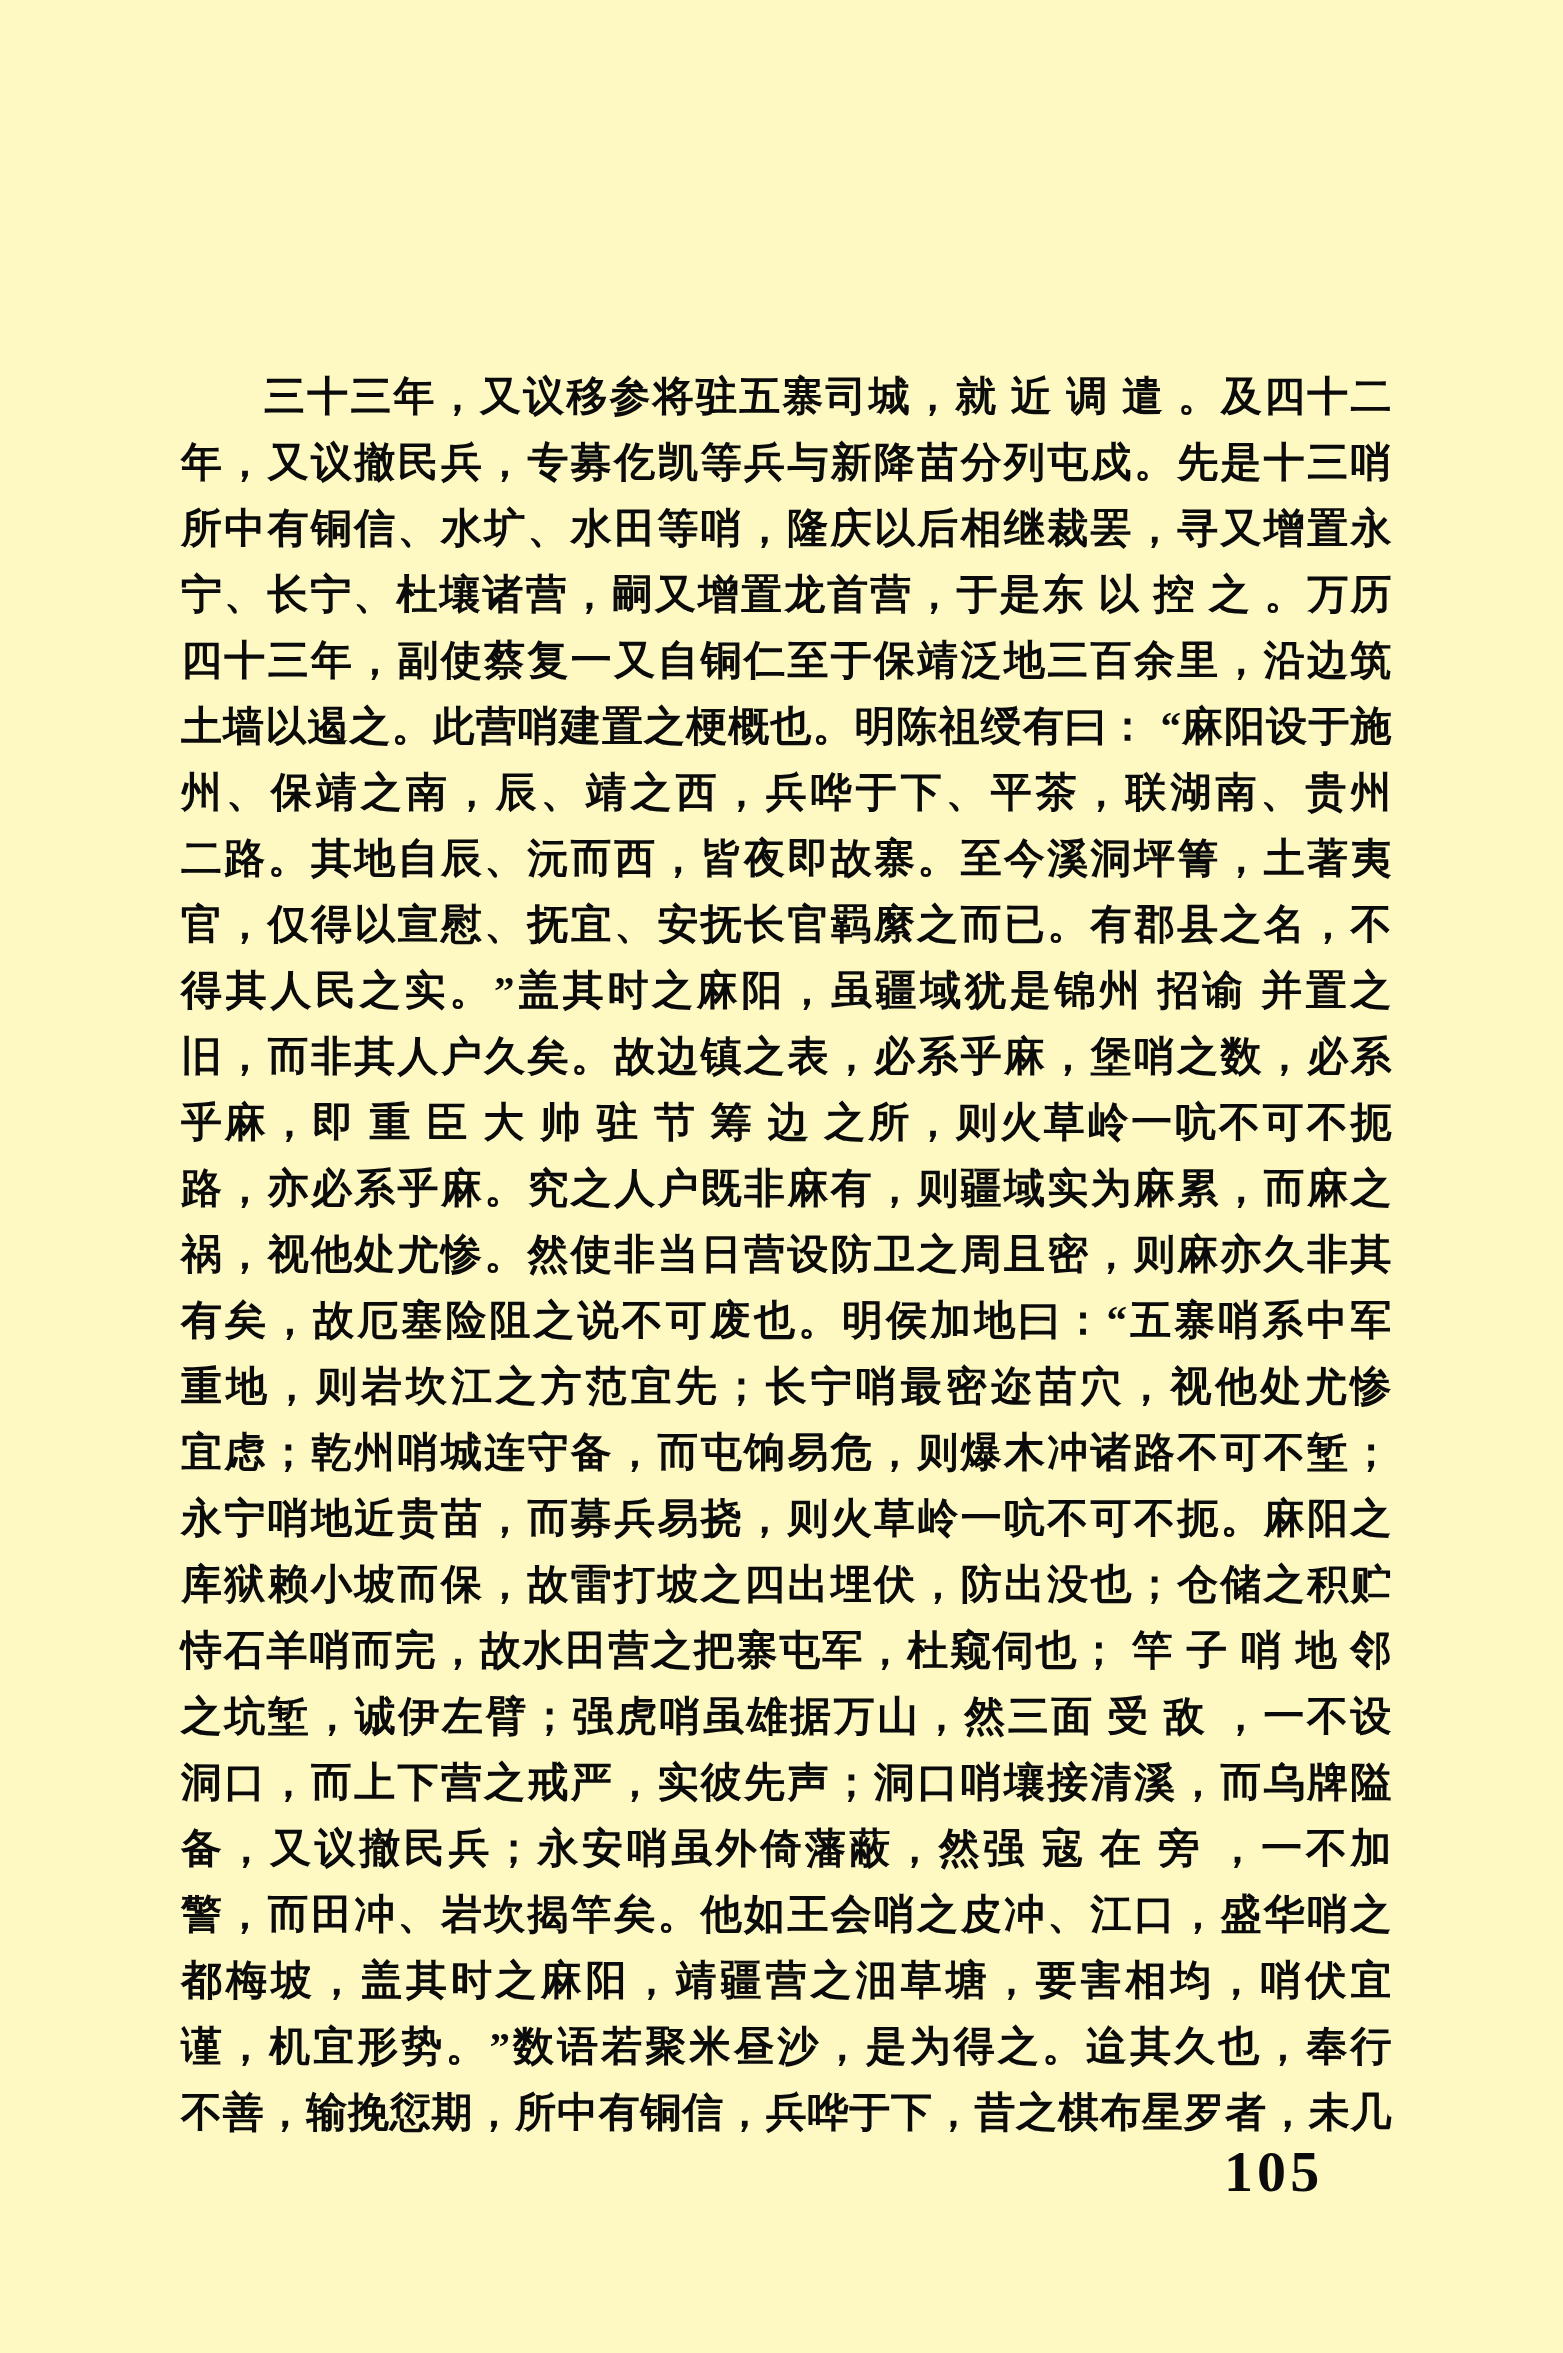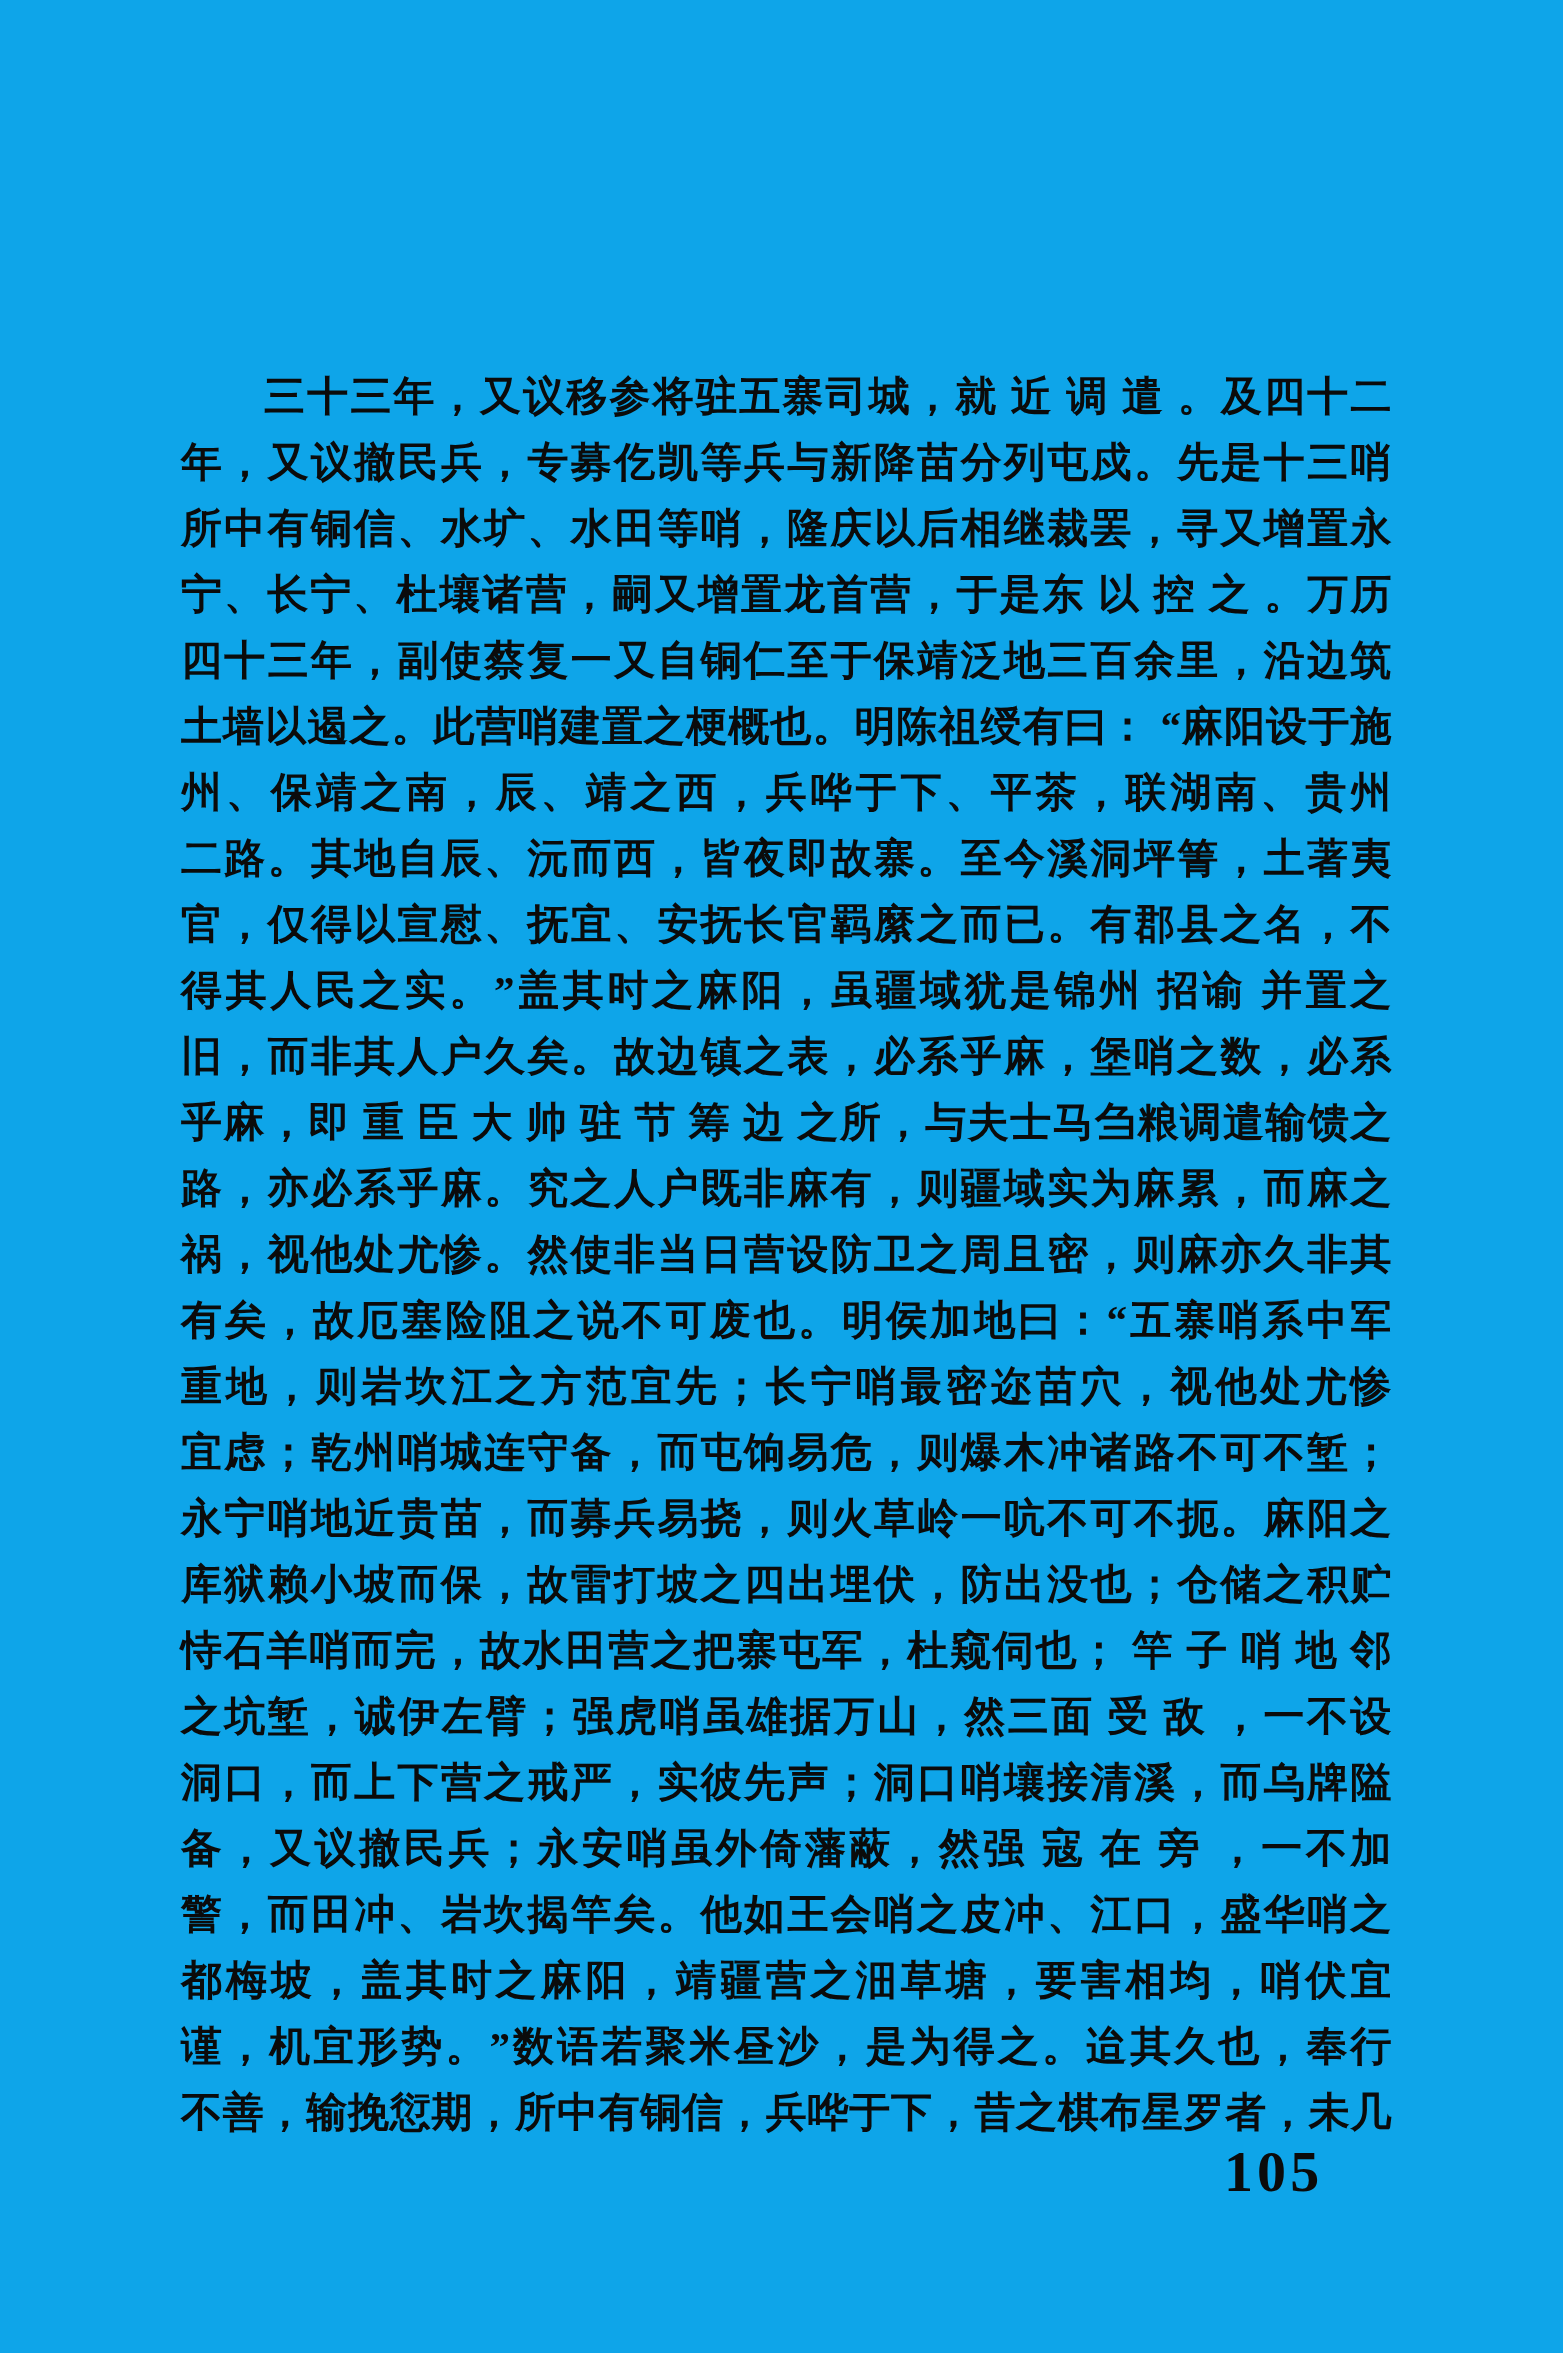--- a/index.html
+++ b/index.html
@@ -9,21 +9,21 @@
   body {
     width: 1564px;
     height: 2354px;
     position: relative;
     background: #f7f7f5;
     font-family: "Liberation Serif", serif;
   }
   .page {
     position: absolute;
     inset: 0;
-    background: #0ea5e9;
+    background: #fef9c3;
   }
   .text-block {
     position: absolute;
     left: 181px;
     top: 363px;
     width: 1211px;
   }
   .text-line {
     font-size: 41px;
     line-height: 66px;
@@ -59,21 +59,21 @@
       <div class="text-line">年，又议撤民兵，专募仡凯等兵与新降苗分列屯戍。先是十三哨</div>
       <div class="text-line">所中有铜信、水圹、水田等哨，隆庆以后相继裁罢，寻又增置永</div>
       <div class="text-line">宁、长宁、杜壤诸营，嗣又增置龙首营，于是东 以 控 之 。万历</div>
       <div class="text-line">四十三年，副使蔡复一又自铜仁至于保靖泛地三百余里，沿边筑</div>
       <div class="text-line">土墙以遏之。此营哨建置之梗概也。明陈祖绶有曰： “麻阳设于施</div>
       <div class="text-line">州、保靖之南，辰、靖之西，兵哗于下、平茶，联湖南、贵州</div>
       <div class="text-line">二路。其地自辰、沅而西，皆夜即故寨。至今溪洞坪箐，土著夷</div>
       <div class="text-line">官，仅得以宣慰、抚宜、安抚长官羁縻之而已。有郡县之名，不</div>
       <div class="text-line">得其人民之实。”盖其时之麻阳，虽疆域犹是锦州 招谕 并置之</div>
       <div class="text-line">旧，而非其人户久矣。故边镇之表，必系乎麻，堡哨之数，必系</div>
-      <div class="text-line">乎麻，即 重 臣 大 帅 驻 节 筹 边 之所，与夫士马刍粮调遣输馈之</div>
+      <div class="text-line">乎麻，即 重 臣 大 帅 驻 节 筹 边 之所，则火草岭一吭不可不扼</div>
       <div class="text-line">路，亦必系乎麻。究之人户既非麻有，则疆域实为麻累，而麻之</div>
       <div class="text-line">祸，视他处尤惨。然使非当日营设防卫之周且密，则麻亦久非其</div>
       <div class="text-line">有矣，故厄塞险阻之说不可废也。明侯加地曰：“五寨哨系中军</div>
       <div class="text-line">重地，则岩坎江之方范宜先；长宁哨最密迩苗穴，视他处尤惨</div>
       <div class="text-line">宜虑；乾州哨城连守备，而屯饷易危，则爆木冲诸路不可不堑；</div>
       <div class="text-line">永宁哨地近贵苗，而募兵易挠，则火草岭一吭不可不扼。麻阳之</div>
       <div class="text-line">库狱赖小坡而保，故雷打坡之四出埋伏，防出没也；仓储之积贮</div>
       <div class="text-line">恃石羊哨而完，故水田营之把寨屯军，杜窥伺也； 竿 子 哨 地 邻</div>
       <div class="text-line">之坑堑，诚伊左臂；强虎哨虽雄据万山，然三面 受 敌 ，一不设</div>
       <div class="text-line">洞口，而上下营之戒严，实彼先声；洞口哨壤接清溪，而乌牌隘</div>

